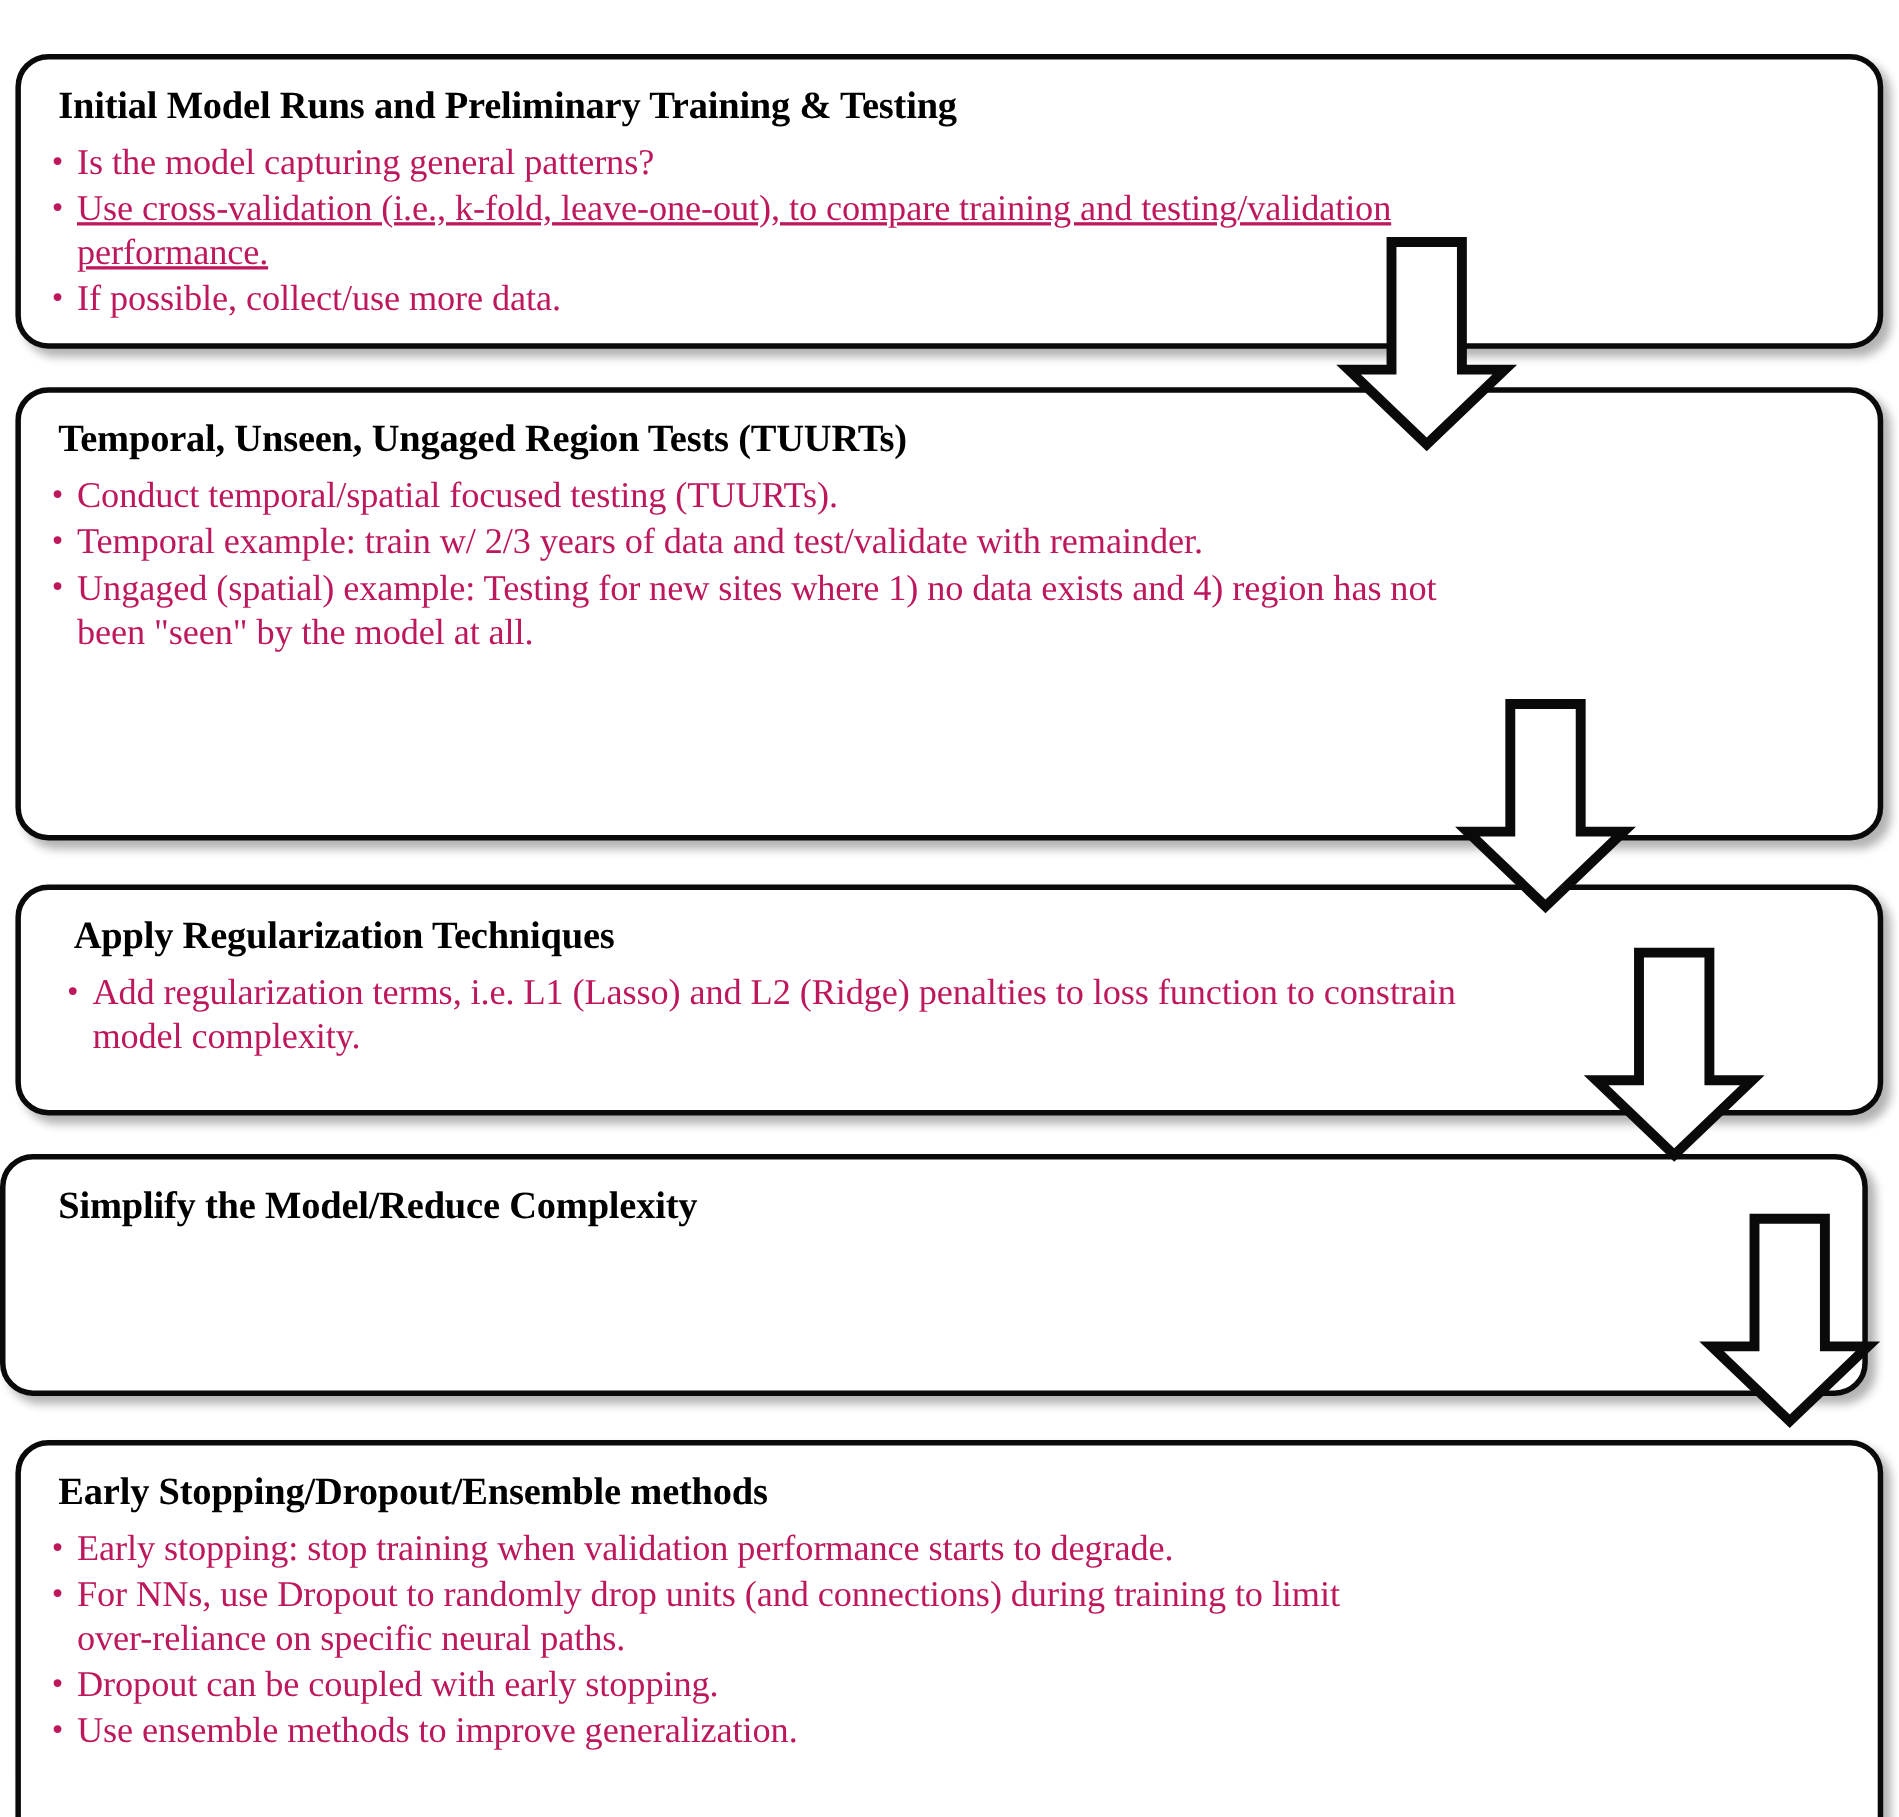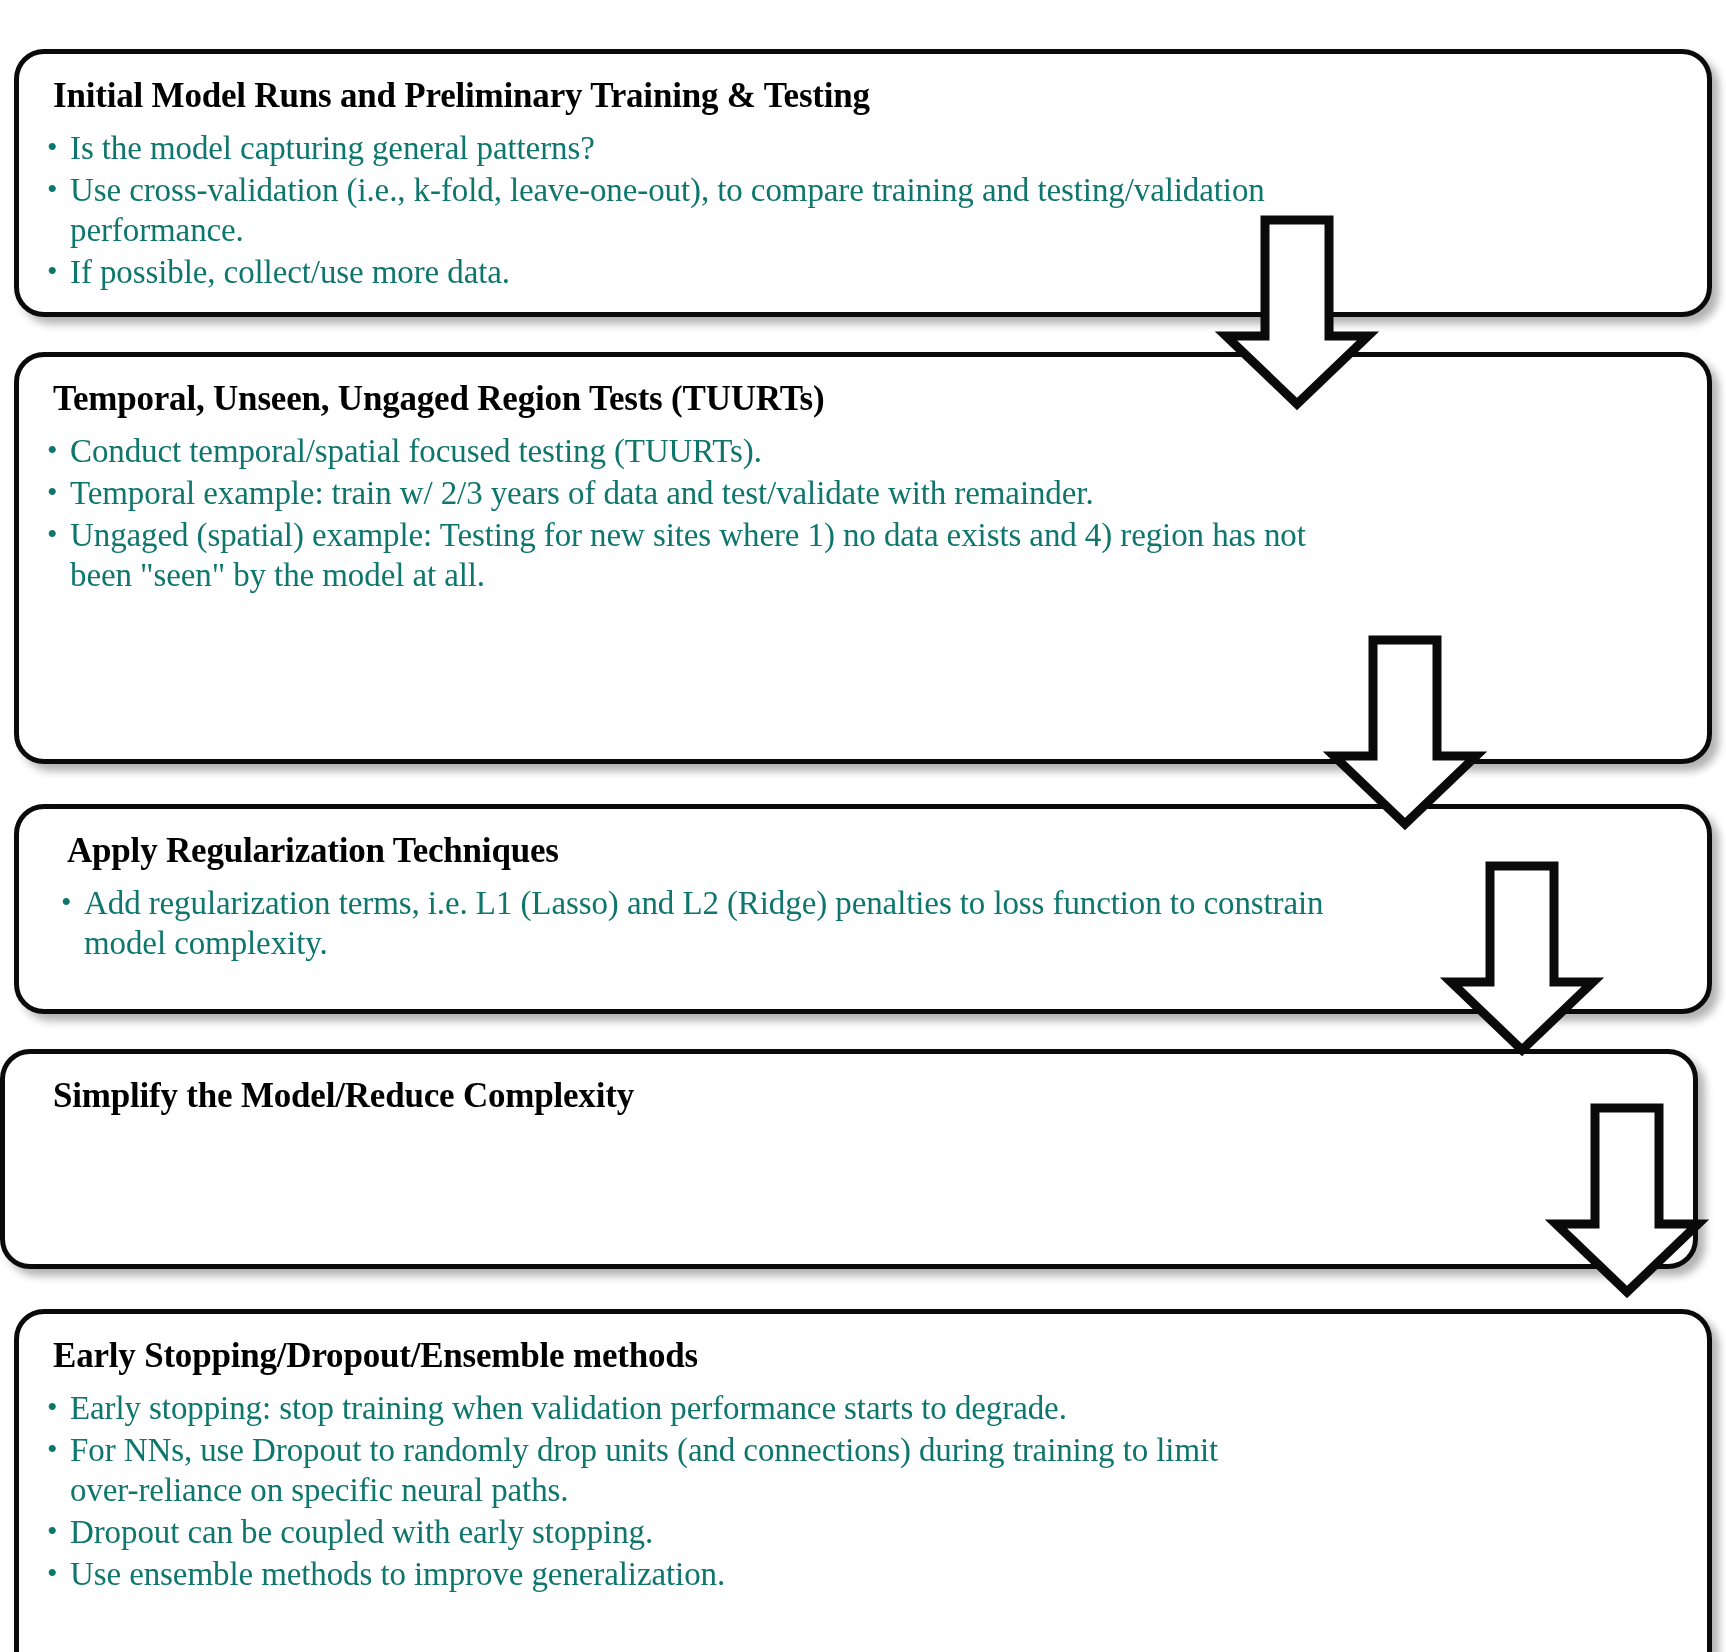--- a/index.html
+++ b/index.html
@@ -36,21 +36,21 @@
   }
   .bullet-list {
     list-style: none;
     margin: 0;
     padding: 0;
   }
   .bullet-item {
     position: relative;
     font-size: 33px;
     line-height: 1.21;
-    color: #0f766e;
+    color: #be185d;
     padding-left: 25px;
     margin-bottom: 2px;
     letter-spacing: -0.1px;
   }
   .bullet-item::before {
     content: "\2022";
     position: absolute;
     left: 2px;
     top: -1px;
     font-size: 30px;
@@ -67,21 +67,21 @@
 </style>
 </head>
 <body>
 
 <div id="canvas">
 
   <div class="flow-box" id="box-1" style="left:14px; top:5px; width:1698px; height:268px;">
     <div class="box-title">Initial Model Runs and Preliminary Training &amp; Testing</div>
     <ul class="bullet-list">
       <li class="bullet-item">Is the model capturing general patterns?</li>
-      <li class="bullet-item" style="max-width:1240px;">Use cross-validation (i.e., k-fold, leave-one-out), to compare training and testing/validation performance.</li>
+      <li class="bullet-item" style="max-width:1240px;text-decoration:underline;">Use cross-validation (i.e., k-fold, leave-one-out), to compare training and testing/validation performance.</li>
       <li class="bullet-item">If possible, collect/use more data.</li>
     </ul>
   </div>
 
   <div class="flow-box" id="box-2" style="left:14px; top:308px; width:1698px; height:412px;">
     <div class="box-title">Temporal, Unseen, Ungaged Region Tests (TUURTs)</div>
     <ul class="bullet-list">
       <li class="bullet-item">Conduct temporal/spatial focused testing (TUURTs).</li>
       <li class="bullet-item" style="max-width:1195px;">Temporal example: train w/ 2/3 years of data and test/validate with remainder.</li>
       <li class="bullet-item" style="max-width:1260px;">Ungaged (spatial) example: Testing for new sites where 1) no data exists and 4) region has not been "seen" by the model at all.</li>

